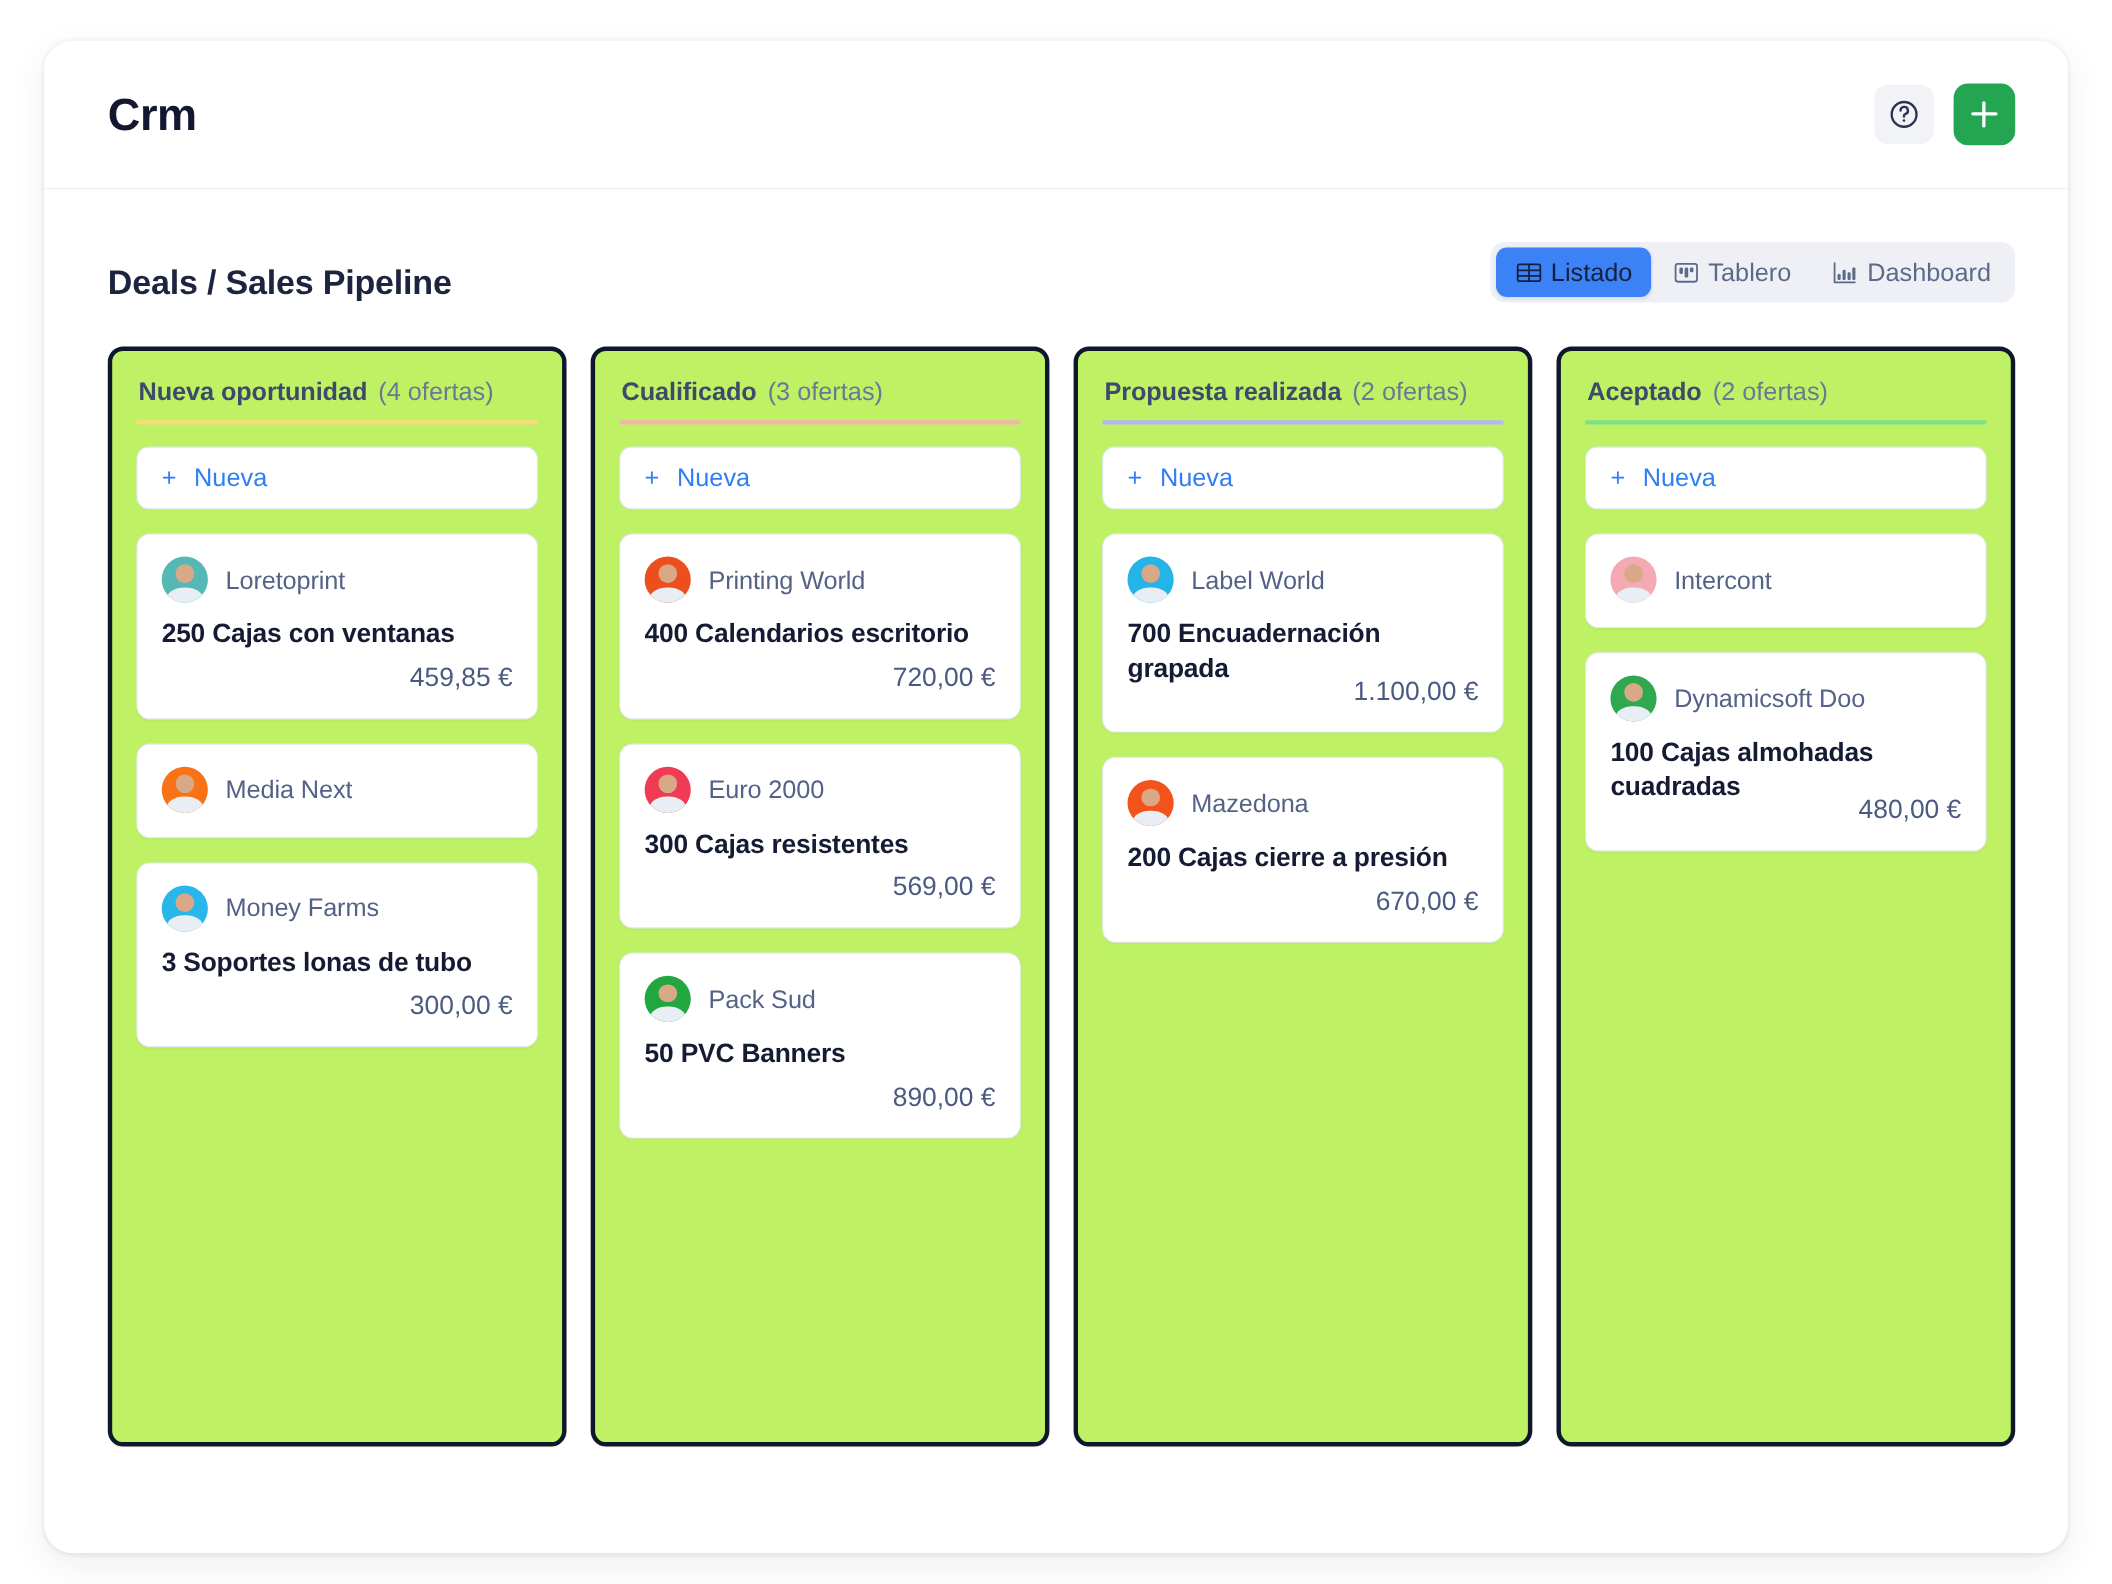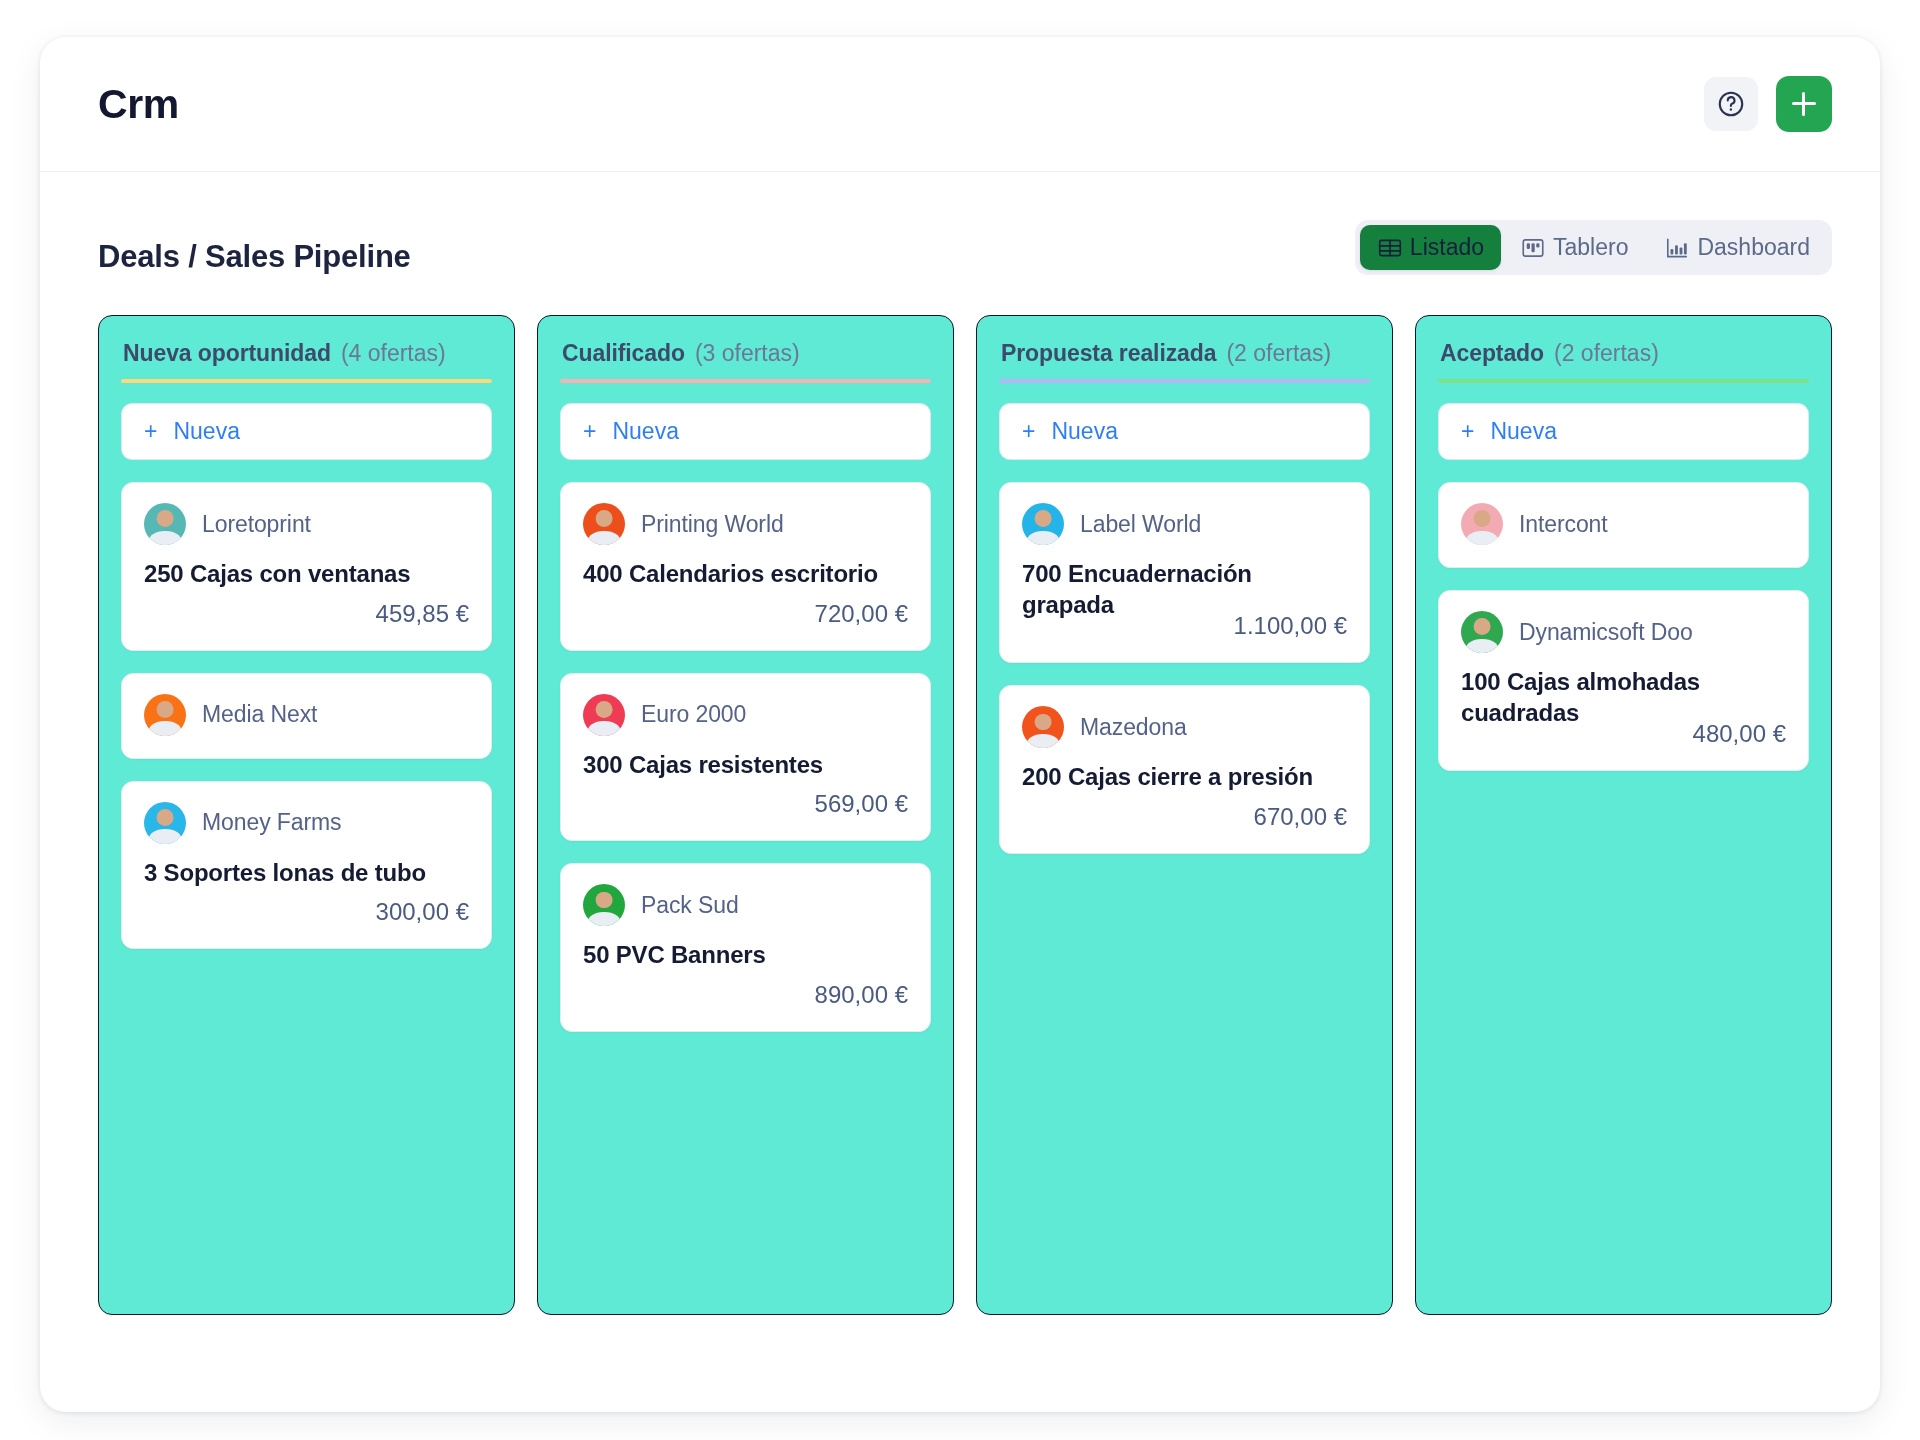--- a/index.html
+++ b/index.html
@@ -92,38 +92,38 @@
   .view-opt {
     display: flex; align-items: center; gap: 7px;
     padding: 9px 17px;
     border-radius: 10px;
     font-size: 23px;
     color: #5c6a8a;
     cursor: pointer;
     white-space: nowrap;
   }
   .view-opt.active {
-    background: #15803d;
+    background: #3b82f6;
     color: #16203c;
     box-shadow: 0 1px 3px rgba(20,30,60,0.10);
   }
   .view-opt svg { display: block; flex: 0 0 auto; }
 
   
   .board {
     display: flex;
     gap: 22px;
     padding: 40px 48px 0 58px;
     align-items: flex-start;
   }
   .column {
     flex: 1 1 0;
     min-width: 0;
-    background: #5eead4;
-    border: 1px solid #0f172a;
+    background: #bef264;
+    border: 4px solid #0f172a;
     border-radius: 14px;
     padding: 24px 22px 34px;
     min-height: 1000px;
     box-shadow: 0 1px 2px rgba(20,30,60,0.03);
   }
 
   .col-head { margin-bottom: 6px; }
   .col-head-row {
     display: flex; align-items: baseline; gap: 10px;
     padding: 0 2px 12px;

